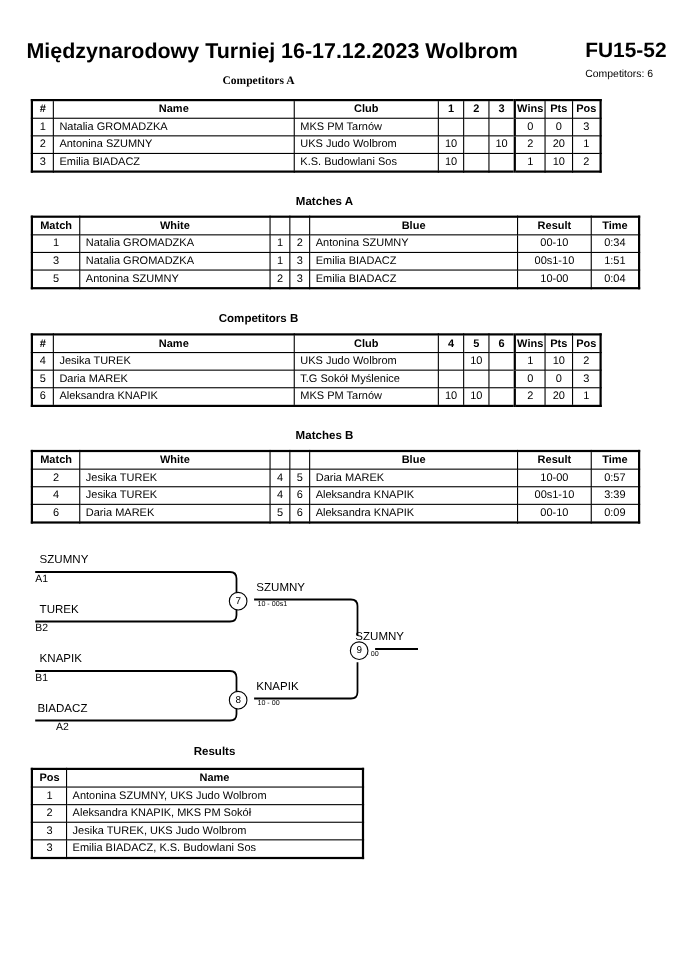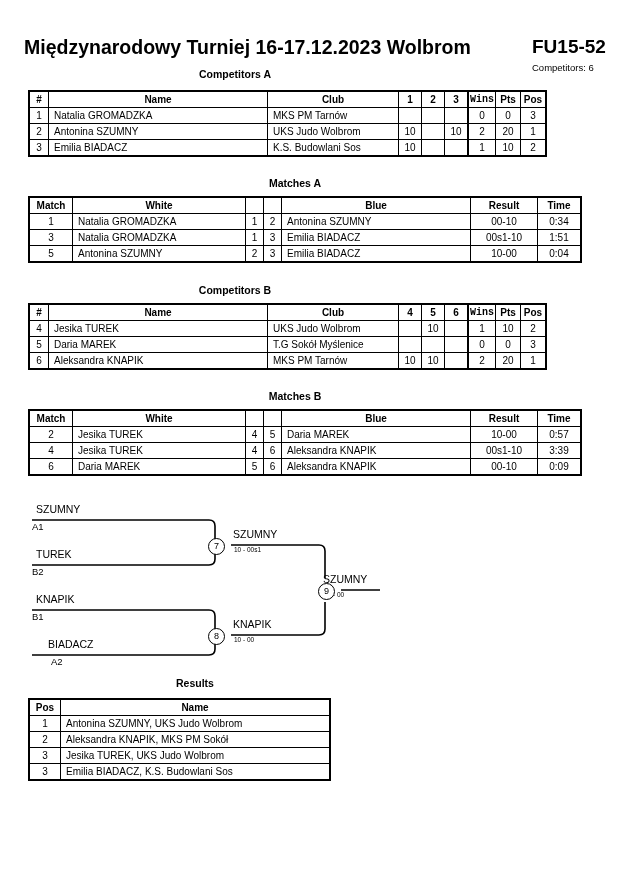--- a/index.html
+++ b/index.html
@@ -43,21 +43,21 @@
   table.grid th{font-weight:bold;text-align:center;}
   .c{text-align:center;}
   .l{text-align:left;padding-left:5px !important;}
   .outer{border:2px solid #000;}
 
   
   .t-num{width:18px;}
   .t-name{width:218px;}
   .t-club{width:130px;}
   .t-sc{width:22px;}
-  .t-win{width:26px;font-family:Liberation Mono, monospace;}
+  .t-win{width:26px;}
   .t-pts{width:24px;}
   .t-pos{width:24px;}
   .thick-l{border-left:2px solid #000 !important;}
 
   
   .m-match{width:42px;margin-left:32px;}
   .m-white{width:172px;}
   .m-s{width:17px;}
   .m-blue{width:188px;}
   .m-res{width:66px;}
@@ -89,21 +89,21 @@
 <body>
 
 <div class="page">
 
   <div class="hdr">
     <div class="hdr-title">Międzynarodowy Turniej  16-17.12.2023  Wolbrom</div>
     <div class="hdr-cat">FU15-52</div>
     <div class="hdr-count">Competitors: 6</div>
   </div>
 
-  <div class="caption" style="left:135px;top:68px;width:200px;">Competitors A</div>
+  <div class="caption" style="left:135px;top:68px;width:200px;font-family:Liberation Serif, serif;">Competitors A</div>
 
   <table class="grid outer" id="pool-a" style="left:28px;top:90px;">
     <tbody>
         <tr>
       <th class="t-num">#</th>
       <th class="t-name">Name</th>
       <th class="t-club">Club</th>
       <th class="t-sc">1</th>
       <th class="t-sc">2</th>
       <th class="t-sc">3</th>
@@ -305,21 +305,21 @@
 
     <div class="bk-name" style="left:36px;top:8px;">SZUMNY</div>
     <div class="bk-seed" style="left:32px;top:26px;">A1</div>
 
     <div class="bk-name" style="left:36px;top:53px;">TUREK</div>
     <div class="bk-seed" style="left:32px;top:71px;">B2</div>
 
     <div class="bk-name" style="left:36px;top:98px;">KNAPIK</div>
     <div class="bk-seed" style="left:32px;top:116px;">B1</div>
 
-    <div class="bk-name" style="left:48px;top:143px;">BIADACZ</div>
+    <div class="bk-name" style="left:34px;top:143px;">BIADACZ</div>
     <div class="bk-seed" style="left:32px;top:161px;margin-left:19px;">A2</div>
 
     <div class="bk-circle" style="left:208px;top:43px;">7</div>
     <div class="bk-circle" style="left:208px;top:133px;">8</div>
     <div class="bk-circle" style="left:318px;top:88px;">9</div>
 
     <div class="bk-name" style="left:233px;top:33px;">SZUMNY</div>
     <div class="bk-score" style="left:234px;top:51px;">10 - 00s1</div>
 
     <div class="bk-name" style="left:233px;top:123px;">KNAPIK</div>

